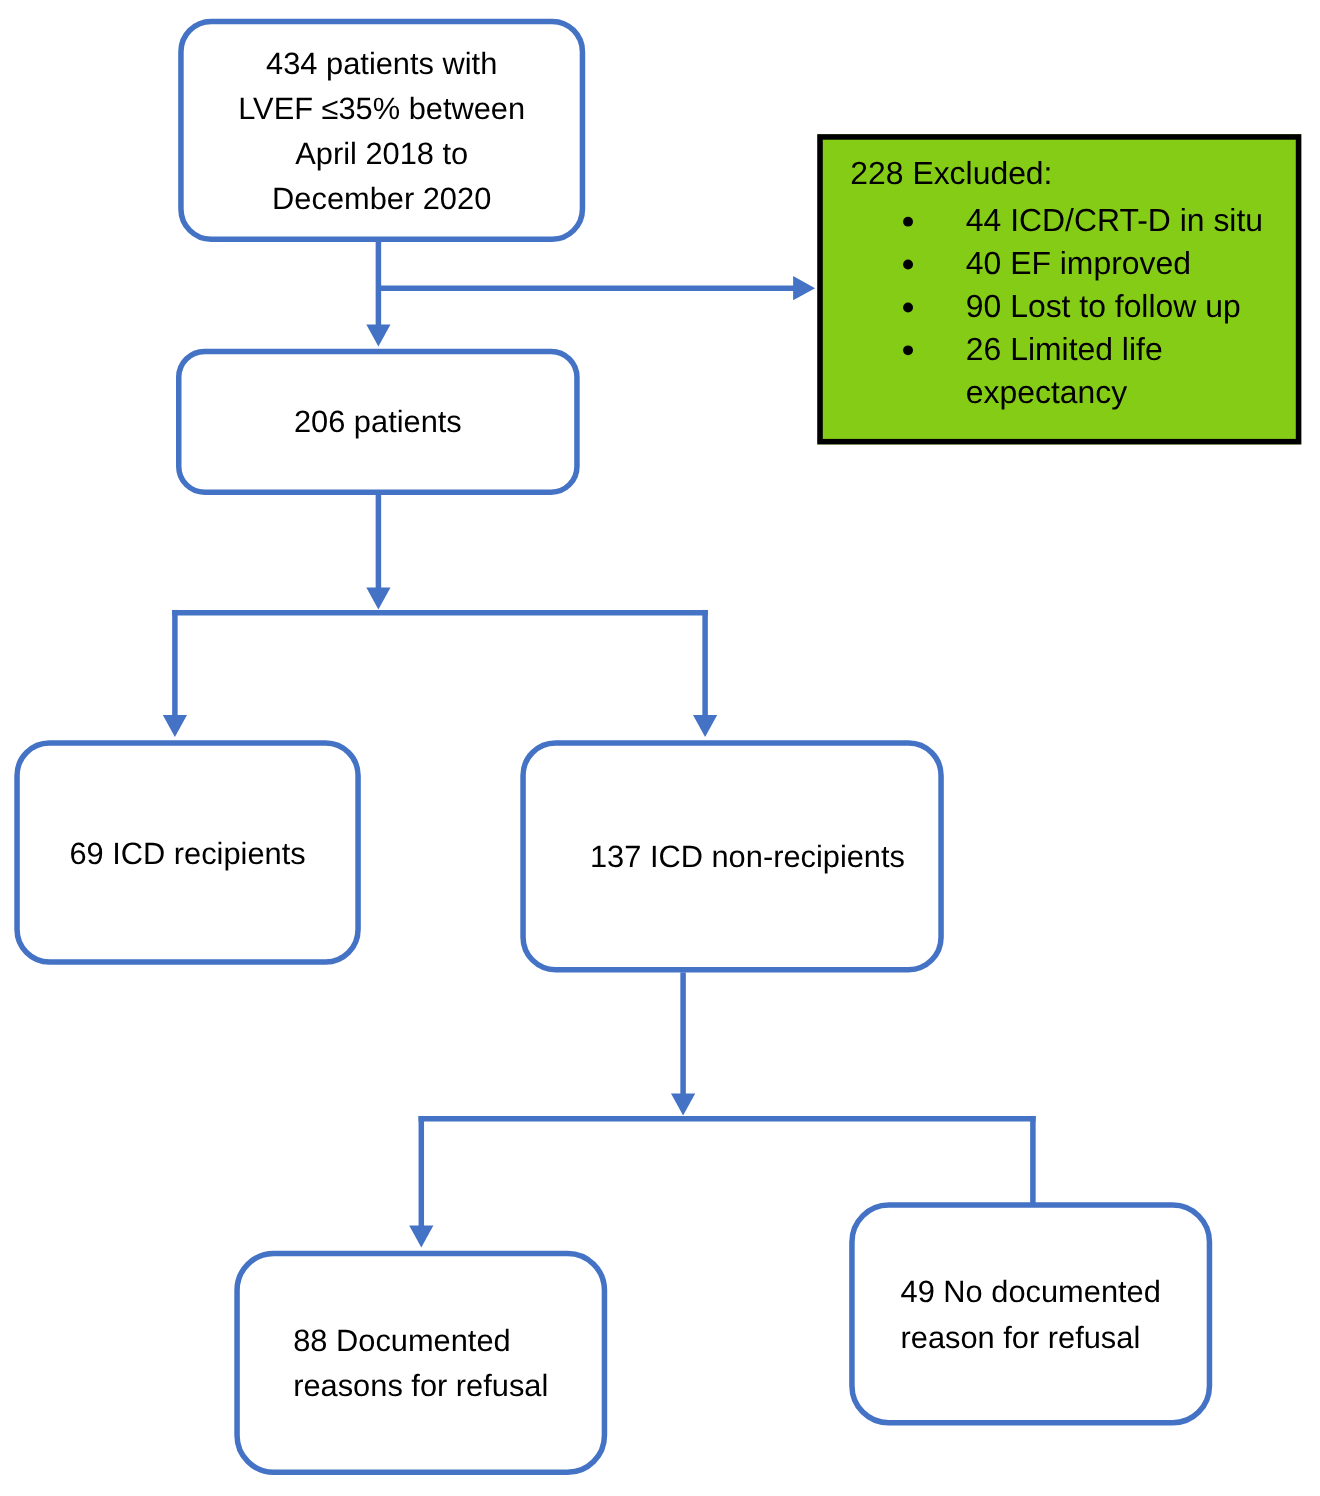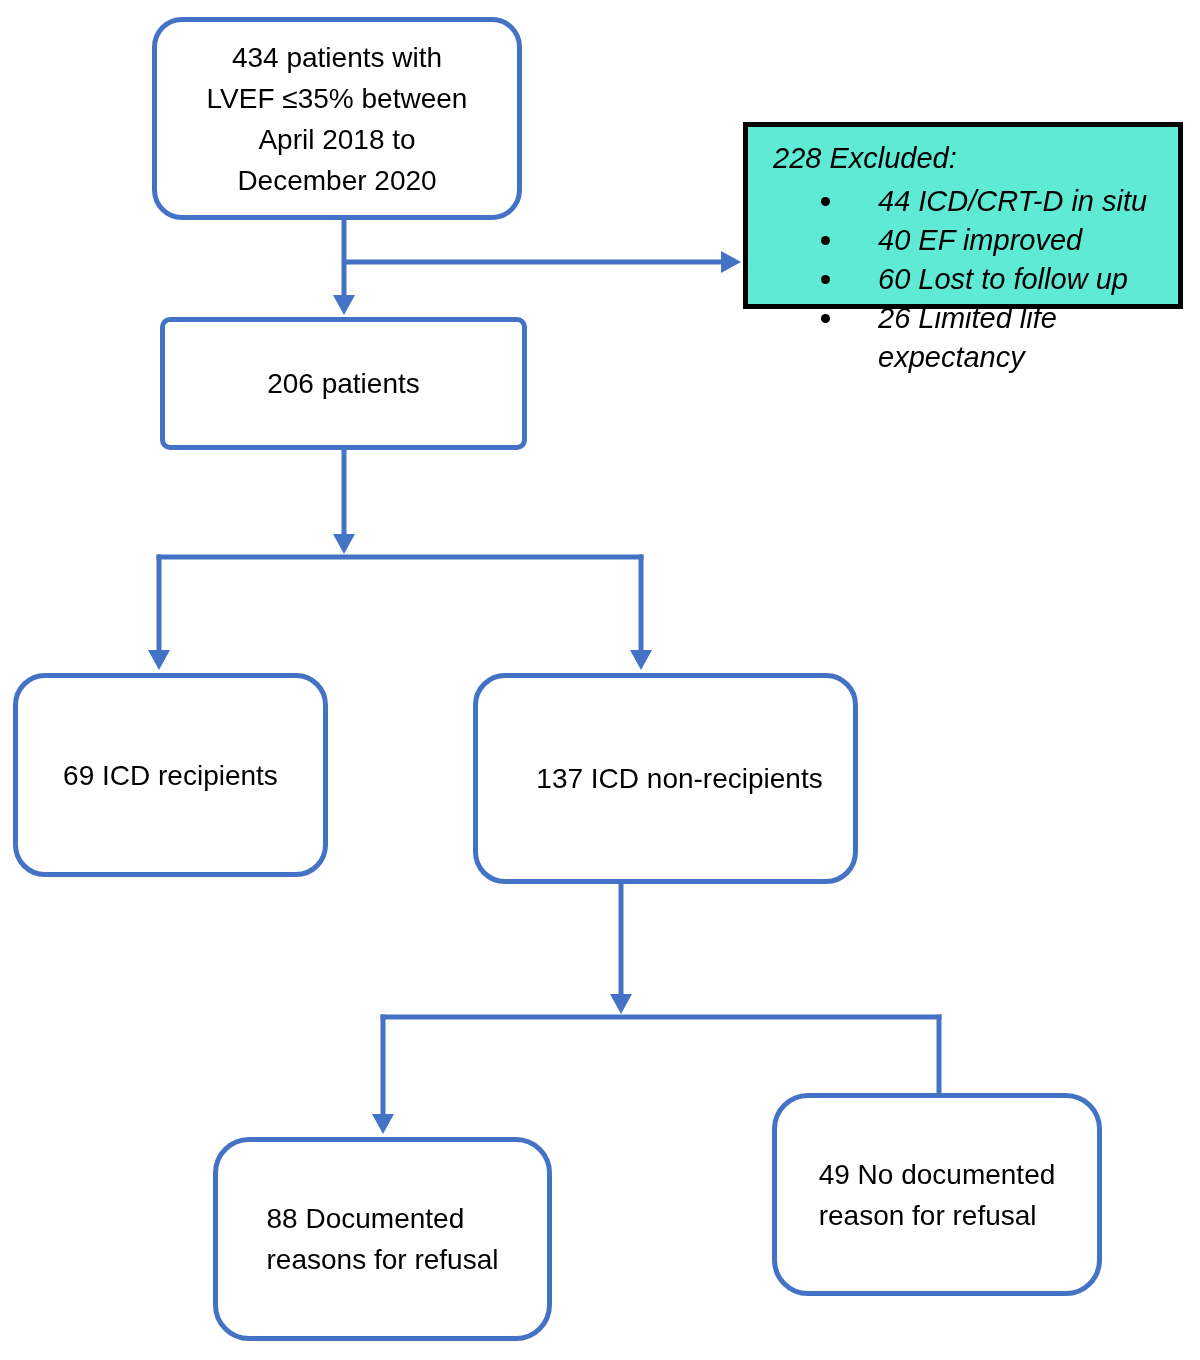--- a/index.html
+++ b/index.html
@@ -34,39 +34,38 @@
     flex-direction: column;
     align-items: center;
     justify-content: center;
     font-size: 28px;
     line-height: 41px;
     z-index: 1;
   }
   .node.center-text { text-align: center; }
   .node .textblock  { display: block; }
 
-  .node-eligible        { left: 152px; top: 17px;   width: 370px; height: 203px; border-radius: 30px; }
-  .node-included        { left: 160px; top: 317px;  width: 367px; height: 133px; border-radius: 10px; }
+  .node-eligible        { left: 162px; top: 17px;   width: 370px; height: 203px; border-radius: 30px; }
+  .node-included        { left: 160px; top: 317px;  width: 367px; height: 133px; border-radius: 26px; }
   .node-icd-recipients  { left: 13px;  top: 673px;  width: 315px; height: 204px; }
   .node-icd-nonrecip    { left: 473px; top: 673px;  width: 385px; height: 211px; padding-left: 28px; }
   .node-documented      { left: 213px; top: 1137px; width: 339px; height: 204px; border-radius: 36px; }
   .node-no-documented   { left: 772px; top: 1093px; width: 330px; height: 203px; border-radius: 36px; }
   .node-documented .inner, .node-no-documented .inner { text-align: left; }
 
   .node-excluded {
     position: absolute;
-    left: 743px; top: 122px; width: 440px; height: 187px;
-    background: #5eead4;
+    left: 743px; top: 122px; width: 440px; height: 282px;
+    background: #84cc16;
     border: 5px solid #000000;
     box-sizing: border-box;
     padding: 12px 18px 0 25px;
     font-size: 29px;
     line-height: 39px;
     z-index: 1;
-    font-style: italic;
   }
   .node-excluded .excluded-heading {
     display: block;
   }
   .excluded-list {
     margin: 4px 0 0 0;
     padding: 0 0 0 105px;
     list-style: none;
   }
   .excluded-list li {
@@ -151,21 +150,21 @@
       <li>
         <span class="bullet-dot"></span>
         <span>44 ICD/CRT-D in situ</span>
       </li>
       <li>
         <span class="bullet-dot"></span>
         <span>40 EF improved</span>
       </li>
       <li>
         <span class="bullet-dot"></span>
-        <span>60 Lost to follow up</span>
+        <span>90 Lost to follow up</span>
       </li>
       <li>
         <span class="bullet-dot"></span>
         <span>26 Limited life expectancy</span>
       </li>
     </ul>
   </div>
 
   <div class="node node-included center-text">
     <span class="textblock">206 patients</span>

